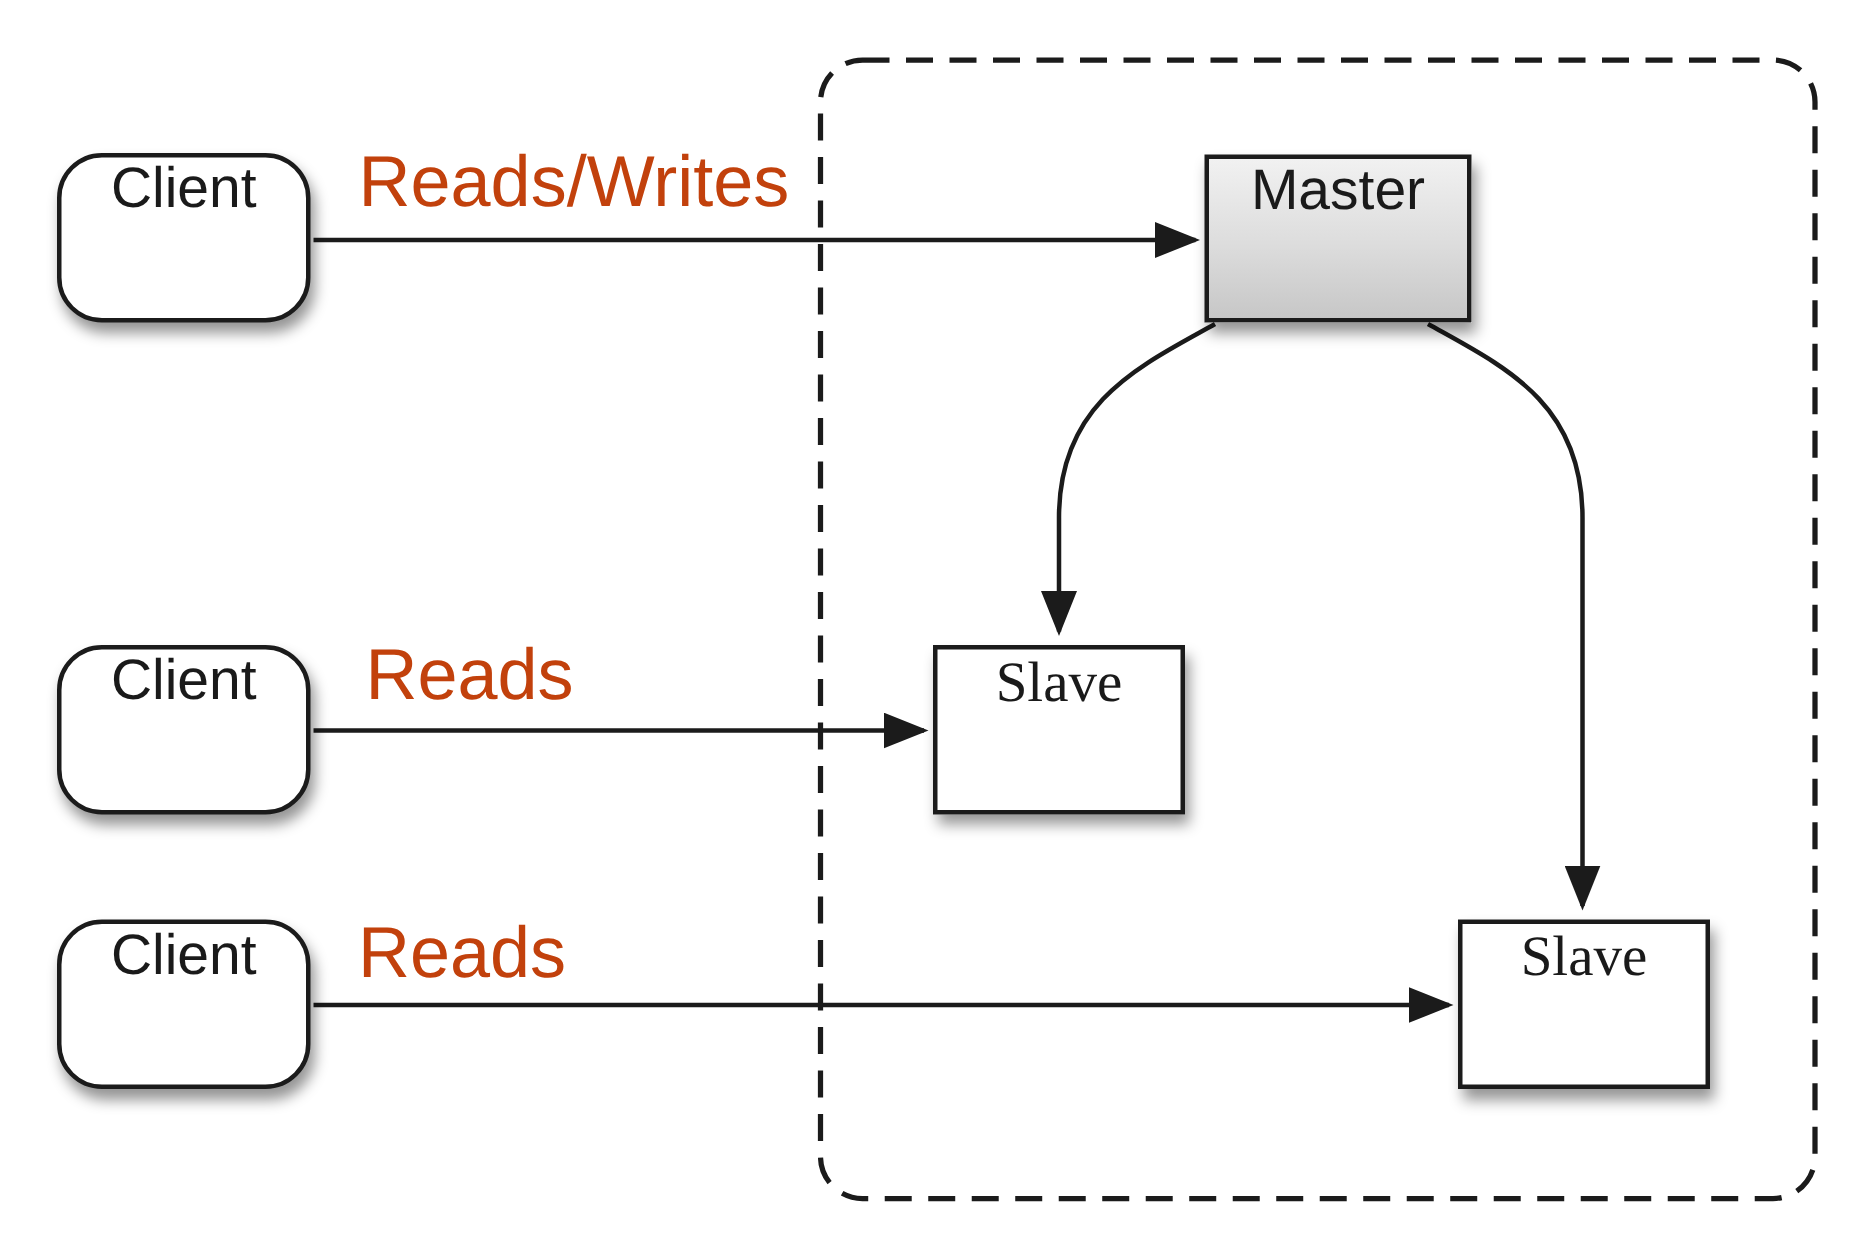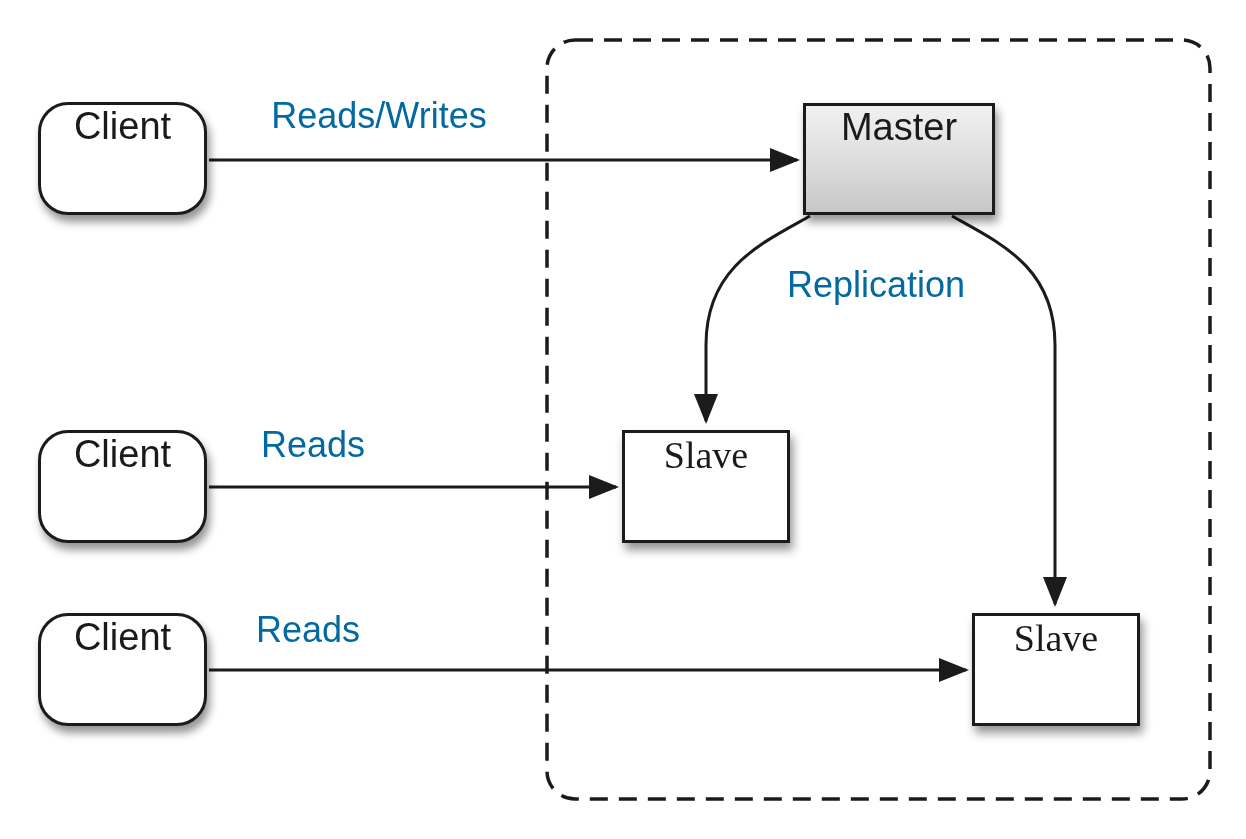--- a/index.html
+++ b/index.html
@@ -26,31 +26,31 @@
     box-shadow: 3px 7px 9px rgba(0,0,0,0.42);
   }
   .node.client {
     left: 38px; width: 169px; height: 113px;
     border-radius: 30px;
   }
   #client-1 { top: 102px; }
   #client-2 { top: 430px; }
   #client-3 { top: 613px; }
   .node.master {
-    left: 803px; top: 103px; width: 192px; height: 112px;
+    left: 803px; top: 103px; width: 178px; height: 112px;
     background: linear-gradient(to bottom, #f1f1f1 0%, #dcdcdc 55%, #c7c7c7 100%);
   }
   .node.slave { width: 168px; height: 113px; font-family: Liberation Serif, serif; }
   #slave-1 { left: 622px; top: 430px; }
   #slave-2 { left: 972px; top: 613px; }
 
   .edge-label {
     position: absolute;
-    color: #0369a1;
-    font-size: 36px;
+    color: #c2410c;
+    font-size: 48px;
     text-align: center;
     line-height: 1.05;
     white-space: nowrap;
   }
   #label-reads-writes { left: 239px; top: 97px;  width: 280px; }
   #label-reads-2      { left: 193px; top: 426px; width: 240px; }
   #label-reads-3      { left: 188px; top: 611px; width: 240px; }
   #label-replication  { left: 726px; top: 266px; width: 300px; }
 
   svg.wires {
@@ -108,15 +108,14 @@
   <div class="node slave" id="slave-2">
     <span>Slave</span>
   </div>
 
   <div class="edge-label" id="label-reads-writes">Reads/Writes</div>
 
   <div class="edge-label" id="label-reads-2">Reads</div>
 
   <div class="edge-label" id="label-reads-3">Reads</div>
 
-  <div class="edge-label" id="label-replication">Replication</div>
 
 </div>
 
 </body></html>

